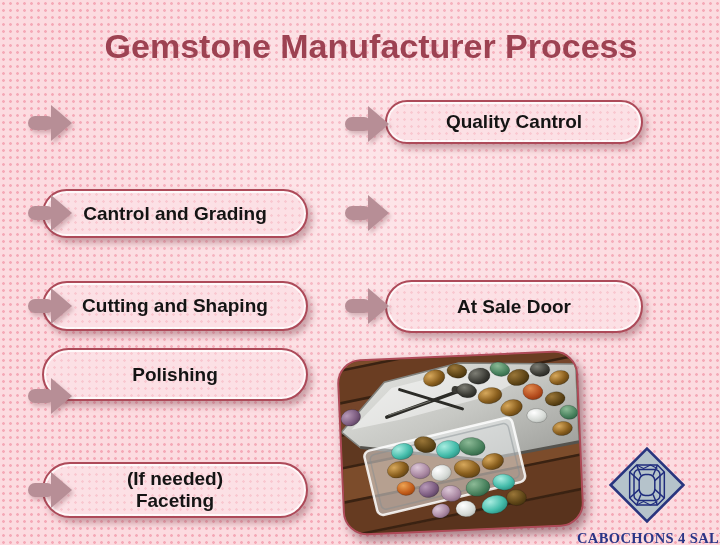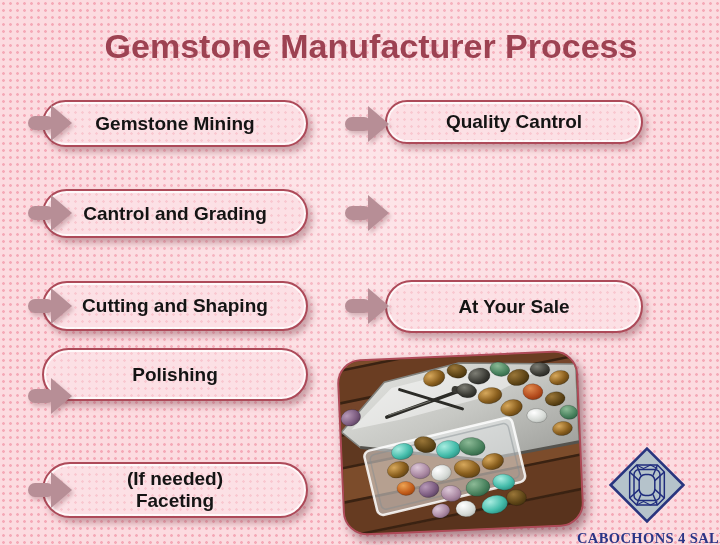--- a/index.html
+++ b/index.html
@@ -45,23 +45,20 @@
 <body>
 
 <div class="canvas">
 
   <h1 class="title">Gemstone Manufacturer Process</h1>
 
   <svg class="arrow" style="left:27px;top:102px" width="46" height="42" viewBox="0 0 46 42">
       <rect x="1" y="14" width="26" height="14" rx="7" fill="#b78e96"></rect>
       <polygon points="24,3 24,39 45,21" fill="#b78e96"></polygon>
     </svg>
-  <div class="pill" style="left:42px;top:100px;width:266px;height:47px">
-    <span>Gemstone Mining</span>
-  </div>
 
   <svg class="arrow" style="left:27px;top:192px" width="46" height="42" viewBox="0 0 46 42">
       <rect x="1" y="14" width="26" height="14" rx="7" fill="#b78e96"></rect>
       <polygon points="24,3 24,39 45,21" fill="#b78e96"></polygon>
     </svg>
   <div class="pill" style="left:42px;top:189px;width:266px;height:49px">
     <span>Cantrol and Grading</span>
   </div>
 
   <svg class="arrow" style="left:27px;top:285px" width="46" height="42" viewBox="0 0 46 42">
@@ -102,21 +99,21 @@
   <svg class="arrow" style="left:344px;top:192px" width="46" height="42" viewBox="0 0 46 42">
       <rect x="1" y="14" width="26" height="14" rx="7" fill="#b78e96"></rect>
       <polygon points="24,3 24,39 45,21" fill="#b78e96"></polygon>
     </svg>
 
   <svg class="arrow" style="left:344px;top:285px" width="46" height="42" viewBox="0 0 46 42">
       <rect x="1" y="14" width="26" height="14" rx="7" fill="#b78e96"></rect>
       <polygon points="24,3 24,39 45,21" fill="#b78e96"></polygon>
     </svg>
   <div class="pill" style="left:385px;top:280px;width:258px;height:53px">
-    <span>At Your Sale</span>
+    <span>At Sale Door</span>
   </div>
 
   <div class="photo">
     <svg width="237" height="172" viewBox="0 0 237 172">
       <defs>
         <linearGradient id="metalGrad" x1="0" y1="0" x2="1" y2="1">
           <stop offset="0" stop-color="#e6e7e4"></stop>
             <stop offset=".5" stop-color="#c7c8c4"></stop>
             <stop offset="1" stop-color="#9b9c98"></stop>
         </linearGradient>

